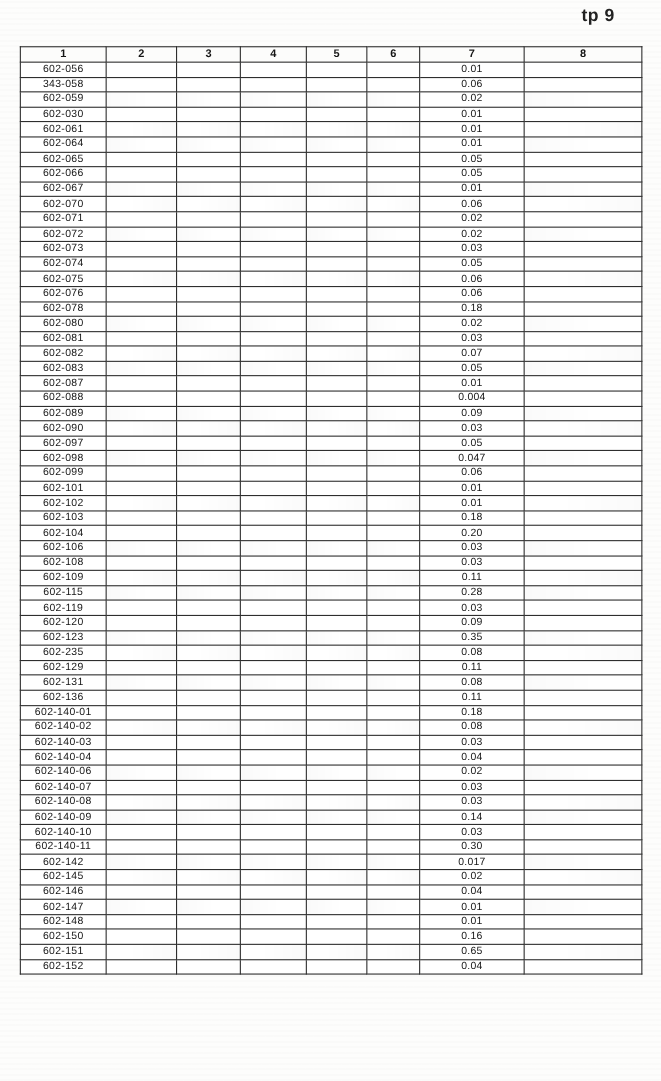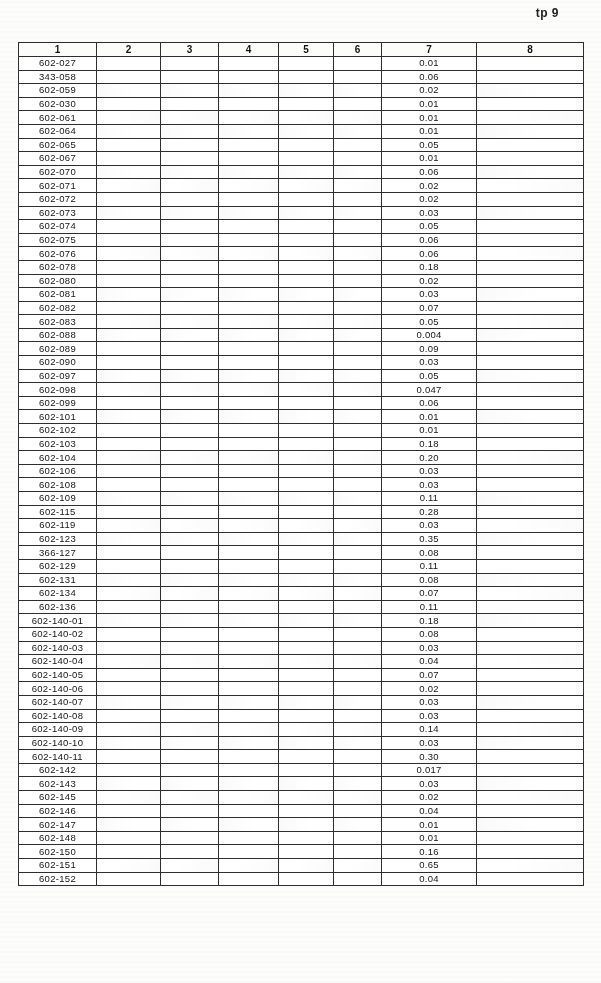--- a/index.html
+++ b/index.html
@@ -22,21 +22,21 @@
     inset: 0;
     background:
       repeating-linear-gradient(0deg, rgba(0,0,0,0.012) 0 2px, rgba(0,0,0,0) 2px 5px);
     pointer-events: none;
   }
 
   .page-label {
     position: absolute;
     top: 6px;
     right: 42px;
-    font-size: 12px;
+    font-size: 16px;
     font-weight: bold;
     letter-spacing: 0.5px;
     color: #222;
   }
 
   table.scan-table {
     position: absolute;
     left: 18px;
     top: 42px;
     width: 565px;
@@ -107,21 +107,21 @@
         <th>3</th>
         <th>4</th>
         <th>5</th>
         <th>6</th>
         <th>7</th>
         <th>8</th>
       </tr>
   </thead>
   <tbody>
       <tr>
-        <td class="code-cell">602-027</td>
+        <td class="code-cell">602-056</td>
         <td class="empty-cell"></td>
         <td class="empty-cell"></td>
         <td class="empty-cell"></td>
         <td class="empty-cell"></td>
         <td class="empty-cell"></td>
         <td class="value-cell">0.01</td>
         <td class="empty-cell"></td>
       </tr>
       <tr>
         <td class="code-cell">343-058</td>
@@ -177,20 +177,30 @@
         <td class="code-cell">602-065</td>
         <td class="empty-cell"></td>
         <td class="empty-cell"></td>
         <td class="empty-cell"></td>
         <td class="empty-cell"></td>
         <td class="empty-cell"></td>
         <td class="value-cell">0.05</td>
         <td class="empty-cell"></td>
       </tr>
       <tr>
+        <td class="code-cell">602-066</td>
+        <td class="empty-cell"></td>
+        <td class="empty-cell"></td>
+        <td class="empty-cell"></td>
+        <td class="empty-cell"></td>
+        <td class="empty-cell"></td>
+        <td class="value-cell">0.05</td>
+        <td class="empty-cell"></td>
+      </tr>
+      <tr>
         <td class="code-cell">602-067</td>
         <td class="empty-cell"></td>
         <td class="empty-cell"></td>
         <td class="empty-cell"></td>
         <td class="empty-cell"></td>
         <td class="empty-cell"></td>
         <td class="value-cell">0.01</td>
         <td class="empty-cell"></td>
       </tr>
       <tr>
@@ -307,20 +317,30 @@
         <td class="code-cell">602-083</td>
         <td class="empty-cell"></td>
         <td class="empty-cell"></td>
         <td class="empty-cell"></td>
         <td class="empty-cell"></td>
         <td class="empty-cell"></td>
         <td class="value-cell">0.05</td>
         <td class="empty-cell"></td>
       </tr>
       <tr>
+        <td class="code-cell">602-087</td>
+        <td class="empty-cell"></td>
+        <td class="empty-cell"></td>
+        <td class="empty-cell"></td>
+        <td class="empty-cell"></td>
+        <td class="empty-cell"></td>
+        <td class="value-cell">0.01</td>
+        <td class="empty-cell"></td>
+      </tr>
+      <tr>
         <td class="code-cell">602-088</td>
         <td class="empty-cell"></td>
         <td class="empty-cell"></td>
         <td class="empty-cell"></td>
         <td class="empty-cell"></td>
         <td class="empty-cell"></td>
         <td class="value-cell">0.004</td>
         <td class="empty-cell"></td>
       </tr>
       <tr>
@@ -457,31 +477,41 @@
         <td class="code-cell">602-119</td>
         <td class="empty-cell"></td>
         <td class="empty-cell"></td>
         <td class="empty-cell"></td>
         <td class="empty-cell"></td>
         <td class="empty-cell"></td>
         <td class="value-cell">0.03</td>
         <td class="empty-cell"></td>
       </tr>
       <tr>
+        <td class="code-cell">602-120</td>
+        <td class="empty-cell"></td>
+        <td class="empty-cell"></td>
+        <td class="empty-cell"></td>
+        <td class="empty-cell"></td>
+        <td class="empty-cell"></td>
+        <td class="value-cell">0.09</td>
+        <td class="empty-cell"></td>
+      </tr>
+      <tr>
         <td class="code-cell">602-123</td>
         <td class="empty-cell"></td>
         <td class="empty-cell"></td>
         <td class="empty-cell"></td>
         <td class="empty-cell"></td>
         <td class="empty-cell"></td>
         <td class="value-cell">0.35</td>
         <td class="empty-cell"></td>
       </tr>
       <tr>
-        <td class="code-cell">366-127</td>
+        <td class="code-cell">602-235</td>
         <td class="empty-cell"></td>
         <td class="empty-cell"></td>
         <td class="empty-cell"></td>
         <td class="empty-cell"></td>
         <td class="empty-cell"></td>
         <td class="value-cell">0.08</td>
         <td class="empty-cell"></td>
       </tr>
       <tr>
         <td class="code-cell">602-129</td>
@@ -497,30 +527,20 @@
         <td class="code-cell">602-131</td>
         <td class="empty-cell"></td>
         <td class="empty-cell"></td>
         <td class="empty-cell"></td>
         <td class="empty-cell"></td>
         <td class="empty-cell"></td>
         <td class="value-cell">0.08</td>
         <td class="empty-cell"></td>
       </tr>
       <tr>
-        <td class="code-cell">602-134</td>
-        <td class="empty-cell"></td>
-        <td class="empty-cell"></td>
-        <td class="empty-cell"></td>
-        <td class="empty-cell"></td>
-        <td class="empty-cell"></td>
-        <td class="value-cell">0.07</td>
-        <td class="empty-cell"></td>
-      </tr>
-      <tr>
         <td class="code-cell">602-136</td>
         <td class="empty-cell"></td>
         <td class="empty-cell"></td>
         <td class="empty-cell"></td>
         <td class="empty-cell"></td>
         <td class="empty-cell"></td>
         <td class="value-cell">0.11</td>
         <td class="empty-cell"></td>
       </tr>
       <tr>
@@ -557,30 +577,20 @@
         <td class="code-cell">602-140-04</td>
         <td class="empty-cell"></td>
         <td class="empty-cell"></td>
         <td class="empty-cell"></td>
         <td class="empty-cell"></td>
         <td class="empty-cell"></td>
         <td class="value-cell">0.04</td>
         <td class="empty-cell"></td>
       </tr>
       <tr>
-        <td class="code-cell">602-140-05</td>
-        <td class="empty-cell"></td>
-        <td class="empty-cell"></td>
-        <td class="empty-cell"></td>
-        <td class="empty-cell"></td>
-        <td class="empty-cell"></td>
-        <td class="value-cell">0.07</td>
-        <td class="empty-cell"></td>
-      </tr>
-      <tr>
         <td class="code-cell">602-140-06</td>
         <td class="empty-cell"></td>
         <td class="empty-cell"></td>
         <td class="empty-cell"></td>
         <td class="empty-cell"></td>
         <td class="empty-cell"></td>
         <td class="value-cell">0.02</td>
         <td class="empty-cell"></td>
       </tr>
       <tr>
@@ -634,30 +644,20 @@
         <td class="empty-cell"></td>
       </tr>
       <tr>
         <td class="code-cell">602-142</td>
         <td class="empty-cell"></td>
         <td class="empty-cell"></td>
         <td class="empty-cell"></td>
         <td class="empty-cell"></td>
         <td class="empty-cell"></td>
         <td class="value-cell">0.017</td>
-        <td class="empty-cell"></td>
-      </tr>
-      <tr>
-        <td class="code-cell">602-143</td>
-        <td class="empty-cell"></td>
-        <td class="empty-cell"></td>
-        <td class="empty-cell"></td>
-        <td class="empty-cell"></td>
-        <td class="empty-cell"></td>
-        <td class="value-cell">0.03</td>
         <td class="empty-cell"></td>
       </tr>
       <tr>
         <td class="code-cell">602-145</td>
         <td class="empty-cell"></td>
         <td class="empty-cell"></td>
         <td class="empty-cell"></td>
         <td class="empty-cell"></td>
         <td class="empty-cell"></td>
         <td class="value-cell">0.02</td>

